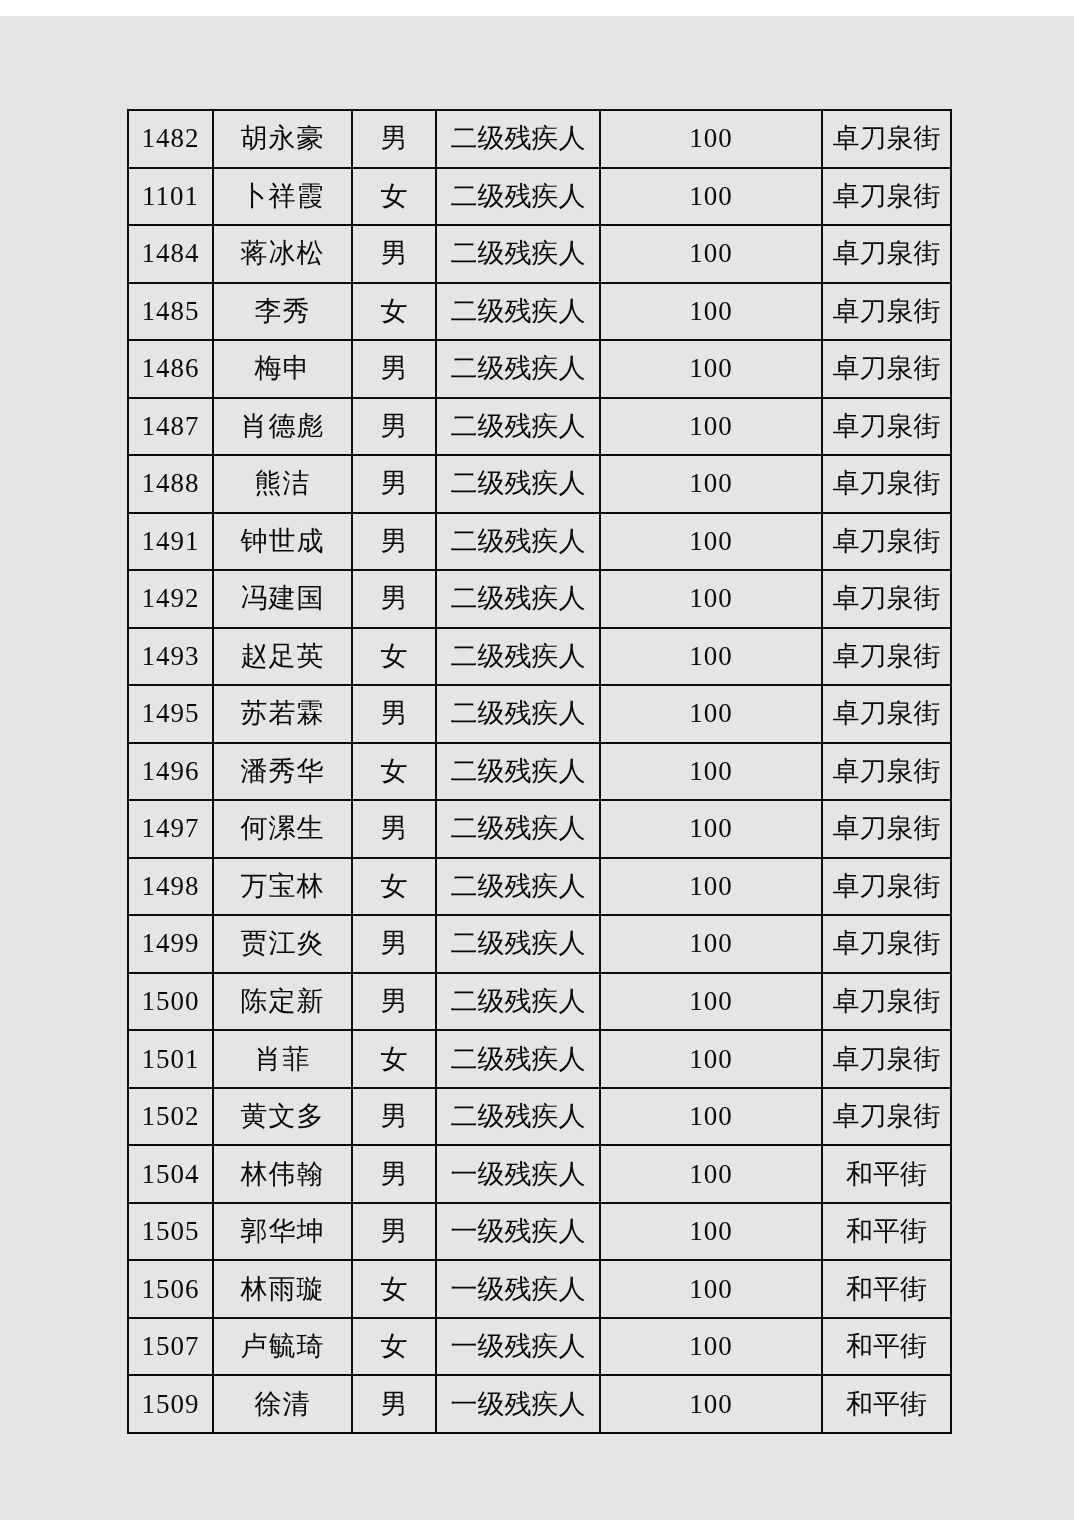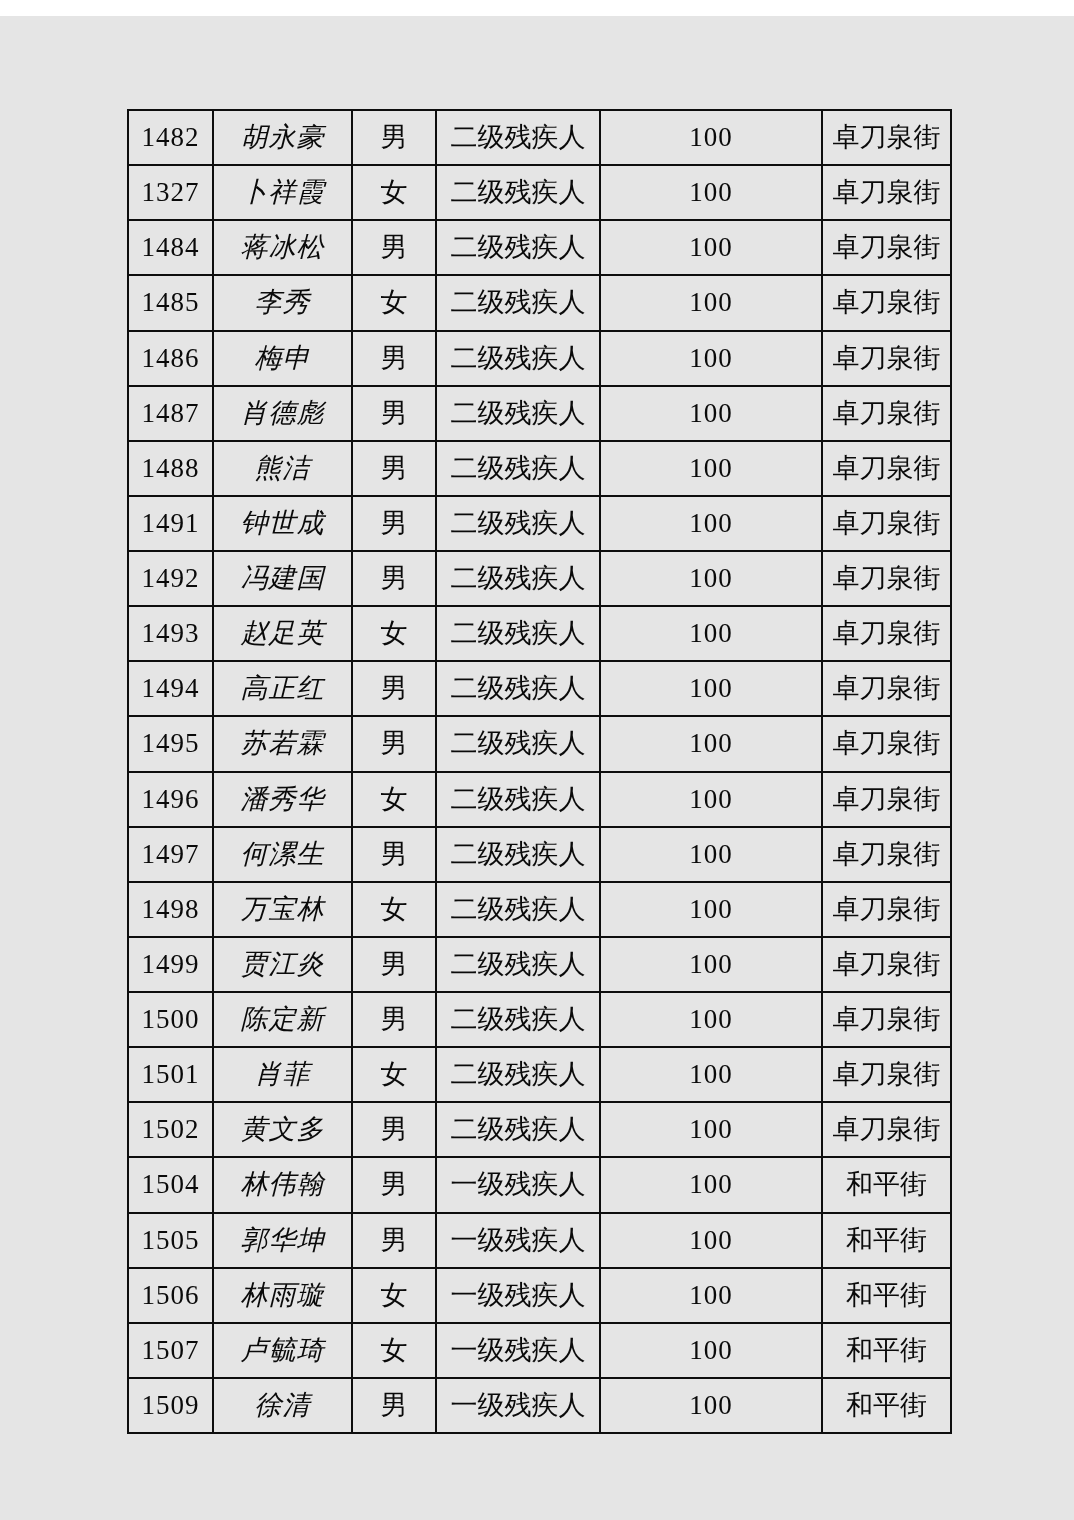--- a/index.html
+++ b/index.html
@@ -42,21 +42,20 @@
     white-space: nowrap;
     overflow: hidden;
   }
   table.roster td.cell-seq,
   table.roster td.cell-amount {
     font-family: "Liberation Serif", "DejaVu Serif", serif;
     letter-spacing: 1px;
   }
   table.roster td.cell-name {
     letter-spacing: 1px;
-    font-style: italic;
   }
 </style>
 </head>
 <body>
 
 <div class="page">
   <table class="roster">
     <colgroup>
         <col style="width: 85px;">
         <col style="width: 139px;">
@@ -68,21 +67,21 @@
     <tbody>
         <tr>
           <td class="cell-seq">1482</td>
           <td class="cell-name">胡永豪</td>
           <td class="cell-gender">男</td>
           <td class="cell-category">二级残疾人</td>
           <td class="cell-amount">100</td>
           <td class="cell-street">卓刀泉街</td>
         </tr>
         <tr>
-          <td class="cell-seq">1327</td>
+          <td class="cell-seq">1101</td>
           <td class="cell-name">卜祥霞</td>
           <td class="cell-gender">女</td>
           <td class="cell-category">二级残疾人</td>
           <td class="cell-amount">100</td>
           <td class="cell-street">卓刀泉街</td>
         </tr>
         <tr>
           <td class="cell-seq">1484</td>
           <td class="cell-name">蒋冰松</td>
           <td class="cell-gender">男</td>
@@ -135,28 +134,20 @@
           <td class="cell-name">冯建国</td>
           <td class="cell-gender">男</td>
           <td class="cell-category">二级残疾人</td>
           <td class="cell-amount">100</td>
           <td class="cell-street">卓刀泉街</td>
         </tr>
         <tr>
           <td class="cell-seq">1493</td>
           <td class="cell-name">赵足英</td>
           <td class="cell-gender">女</td>
-          <td class="cell-category">二级残疾人</td>
-          <td class="cell-amount">100</td>
-          <td class="cell-street">卓刀泉街</td>
-        </tr>
-        <tr>
-          <td class="cell-seq">1494</td>
-          <td class="cell-name">高正红</td>
-          <td class="cell-gender">男</td>
           <td class="cell-category">二级残疾人</td>
           <td class="cell-amount">100</td>
           <td class="cell-street">卓刀泉街</td>
         </tr>
         <tr>
           <td class="cell-seq">1495</td>
           <td class="cell-name">苏若霖</td>
           <td class="cell-gender">男</td>
           <td class="cell-category">二级残疾人</td>
           <td class="cell-amount">100</td>

